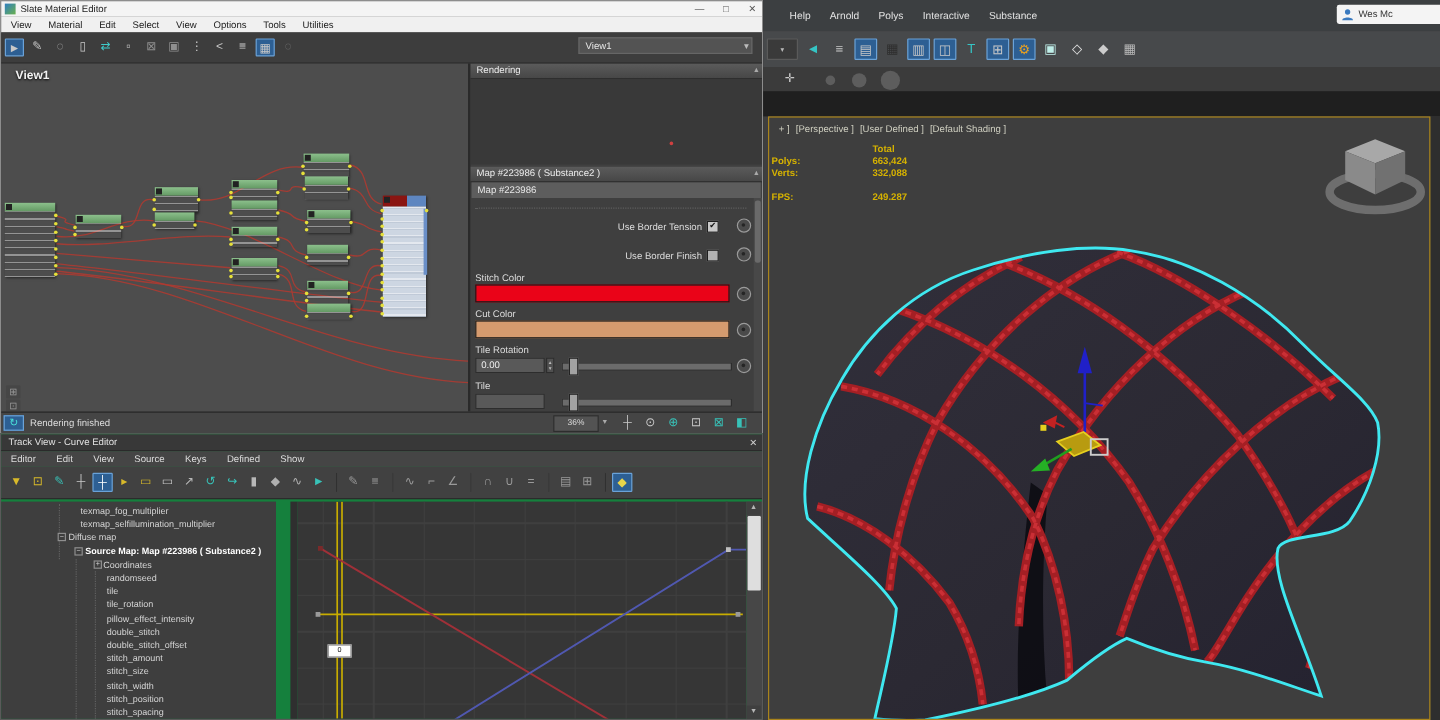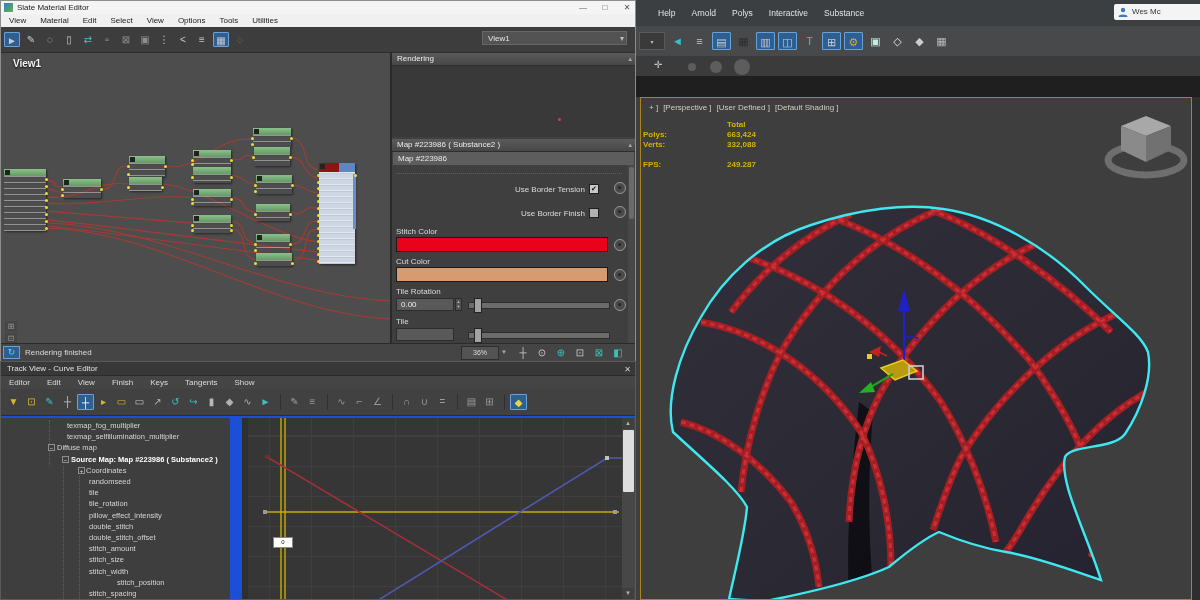--- a/index.html
+++ b/index.html
@@ -54,21 +54,21 @@
   .slider{position:absolute;height:5px;background:#6b6b6b;border:1px solid #2d2d2d;}
   .sthumb{position:absolute;width:6px;height:13px;background:#a2a2a2;border:1px solid #222;}
   .dotted-div{position:absolute;border-top:1px dotted #5e5e5e;}
   .slate-status{left:0;top:342px;width:634px;height:17px;background:#454545;border-top:1px solid #2a2a2a;}
   .sstat-ico{position:absolute;left:2px;top:2px;width:17px;height:13px;background:#2d5f93;border:1px solid #6aa2d8;box-sizing:border-box;color:#49e0d8;font-size:9px;line-height:11px;text-align:center;}
   .sstat-txt{position:absolute;left:24px;top:4px;font-size:8px;color:#dcdcdc;}
   .zoombox{position:absolute;left:460px;top:2px;width:36px;height:12px;background:#535353;border:1px solid #2d2d2d;font-size:7px;color:#ddd;text-align:center;line-height:11px;}
   .zoomcar{position:absolute;left:498px;top:2px;width:10px;height:12px;color:#aaa;font-size:6px;line-height:12px;text-align:center;}
   .sstat-icons{position:absolute;left:514px;top:1px;display:flex;}
   
-  .track{left:0;top:361px;width:636px;height:239px;background:#1d4ed8;border:1px solid #5a5a5a;box-sizing:border-box;}
+  .track{left:0;top:361px;width:636px;height:239px;background:#15803d;border:1px solid #5a5a5a;box-sizing:border-box;}
   .track-title{left:0;top:0;width:634px;height:14px;background:#383838;border-bottom:1px solid #2a2a2a;font-size:8px;color:#e0e0e0;line-height:13px;padding-left:6px;box-sizing:border-box;}
   .track-close{position:absolute;right:4px;top:1px;color:#cfcfcf;font-size:8px;}
   .track-menu{left:0;top:14px;width:634px;height:13px;background:#454545;font-size:8px;color:#dcdcdc;display:flex;align-items:center;padding-left:8px;box-sizing:border-box;}
   .track-menu .mi{margin-right:17px;}
   .track-tools{left:0;top:27px;width:634px;height:27px;background:#414141;border-bottom:1px solid #2b2b2b;display:flex;align-items:center;padding-left:4px;box-sizing:border-box;}
   .track-tools .tbi{width:17px;height:16px;line-height:16px;margin-right:1px;}
   .track-tools .sep{width:5px;height:16px;border-right:1px solid #303030;margin-right:5px;}
   .tree{left:0;top:56px;width:229px;height:181px;background:#3e3e3e;overflow:hidden;}
   .trow{position:absolute;left:0;width:260px;height:11px;font-size:7.5px;color:#d4d4d4;white-space:nowrap;}
   .trow .lbl{position:absolute;top:1px;}
@@ -389,23 +389,23 @@
 
   <div class="abs track" data-interactable="false">
     <div class="abs track-title" data-interactable="true">
       <span data-interactable="false">Track View - Curve Editor</span>
       <span class="track-close" data-interactable="true">✕</span>
     </div>
     <div class="abs track-menu" data-interactable="false">
         <span class="mi" data-interactable="true">Editor</span>
         <span class="mi" data-interactable="true">Edit</span>
         <span class="mi" data-interactable="true">View</span>
-        <span class="mi" data-interactable="true">Finish</span>
+        <span class="mi" data-interactable="true">Source</span>
         <span class="mi" data-interactable="true">Keys</span>
-        <span class="mi" data-interactable="true">Tangents</span>
+        <span class="mi" data-interactable="true">Defined</span>
         <span class="mi" data-interactable="true">Show</span>
       </div>
     <div class="abs track-tools" data-interactable="false">
         <span class="tbi" data-interactable="true" style="color: rgb(216, 185, 42);">▼</span>
         <span class="tbi" data-interactable="true" style="color: rgb(216, 185, 42);">⊡</span>
         <span class="tbi" data-interactable="true" style="color: rgb(56, 194, 184);">✎</span>
         <span class="tbi" data-interactable="true" style="color: rgb(200, 200, 200);">┼</span>
         <span class="tbi hl" data-interactable="true" style="color: rgb(255, 255, 255);">┼</span>
         <span class="tbi" data-interactable="true" style="color: rgb(216, 185, 42);">▸</span>
         <span class="tbi" data-interactable="true" style="color: rgb(216, 185, 42);">▭</span>
@@ -478,21 +478,21 @@
         <div class="trow" data-interactable="true" style="top: 125.2px;">
           <span class="lbl" data-interactable="false" style="left: 88px;">stitch_amount</span>
         </div>
         <div class="trow" data-interactable="true" style="top: 136.4px;">
           <span class="lbl" data-interactable="false" style="left: 88px;">stitch_size</span>
         </div>
         <div class="trow" data-interactable="true" style="top: 147.6px;">
           <span class="lbl" data-interactable="false" style="left: 88px;">stitch_width</span>
         </div>
         <div class="trow" data-interactable="true" style="top: 158.8px;">
-          <span class="lbl" data-interactable="false" style="left: 88px; margin-left: 28px;">stitch_position</span>
+          <span class="lbl" data-interactable="false" style="left: 88px;">stitch_position</span>
         </div>
         <div class="trow" data-interactable="true" style="top: 170px;">
           <span class="lbl" data-interactable="false" style="left: 88px;">stitch_spacing</span>
         </div>
       </div>
 
     <div class="abs gapstrip" style="left:241px;top:56px" data-interactable="false"></div>
 
     <div class="abs curvewrap" data-interactable="true">
       <svg id="curvesvg" width="374" height="181" data-interactable="true">

